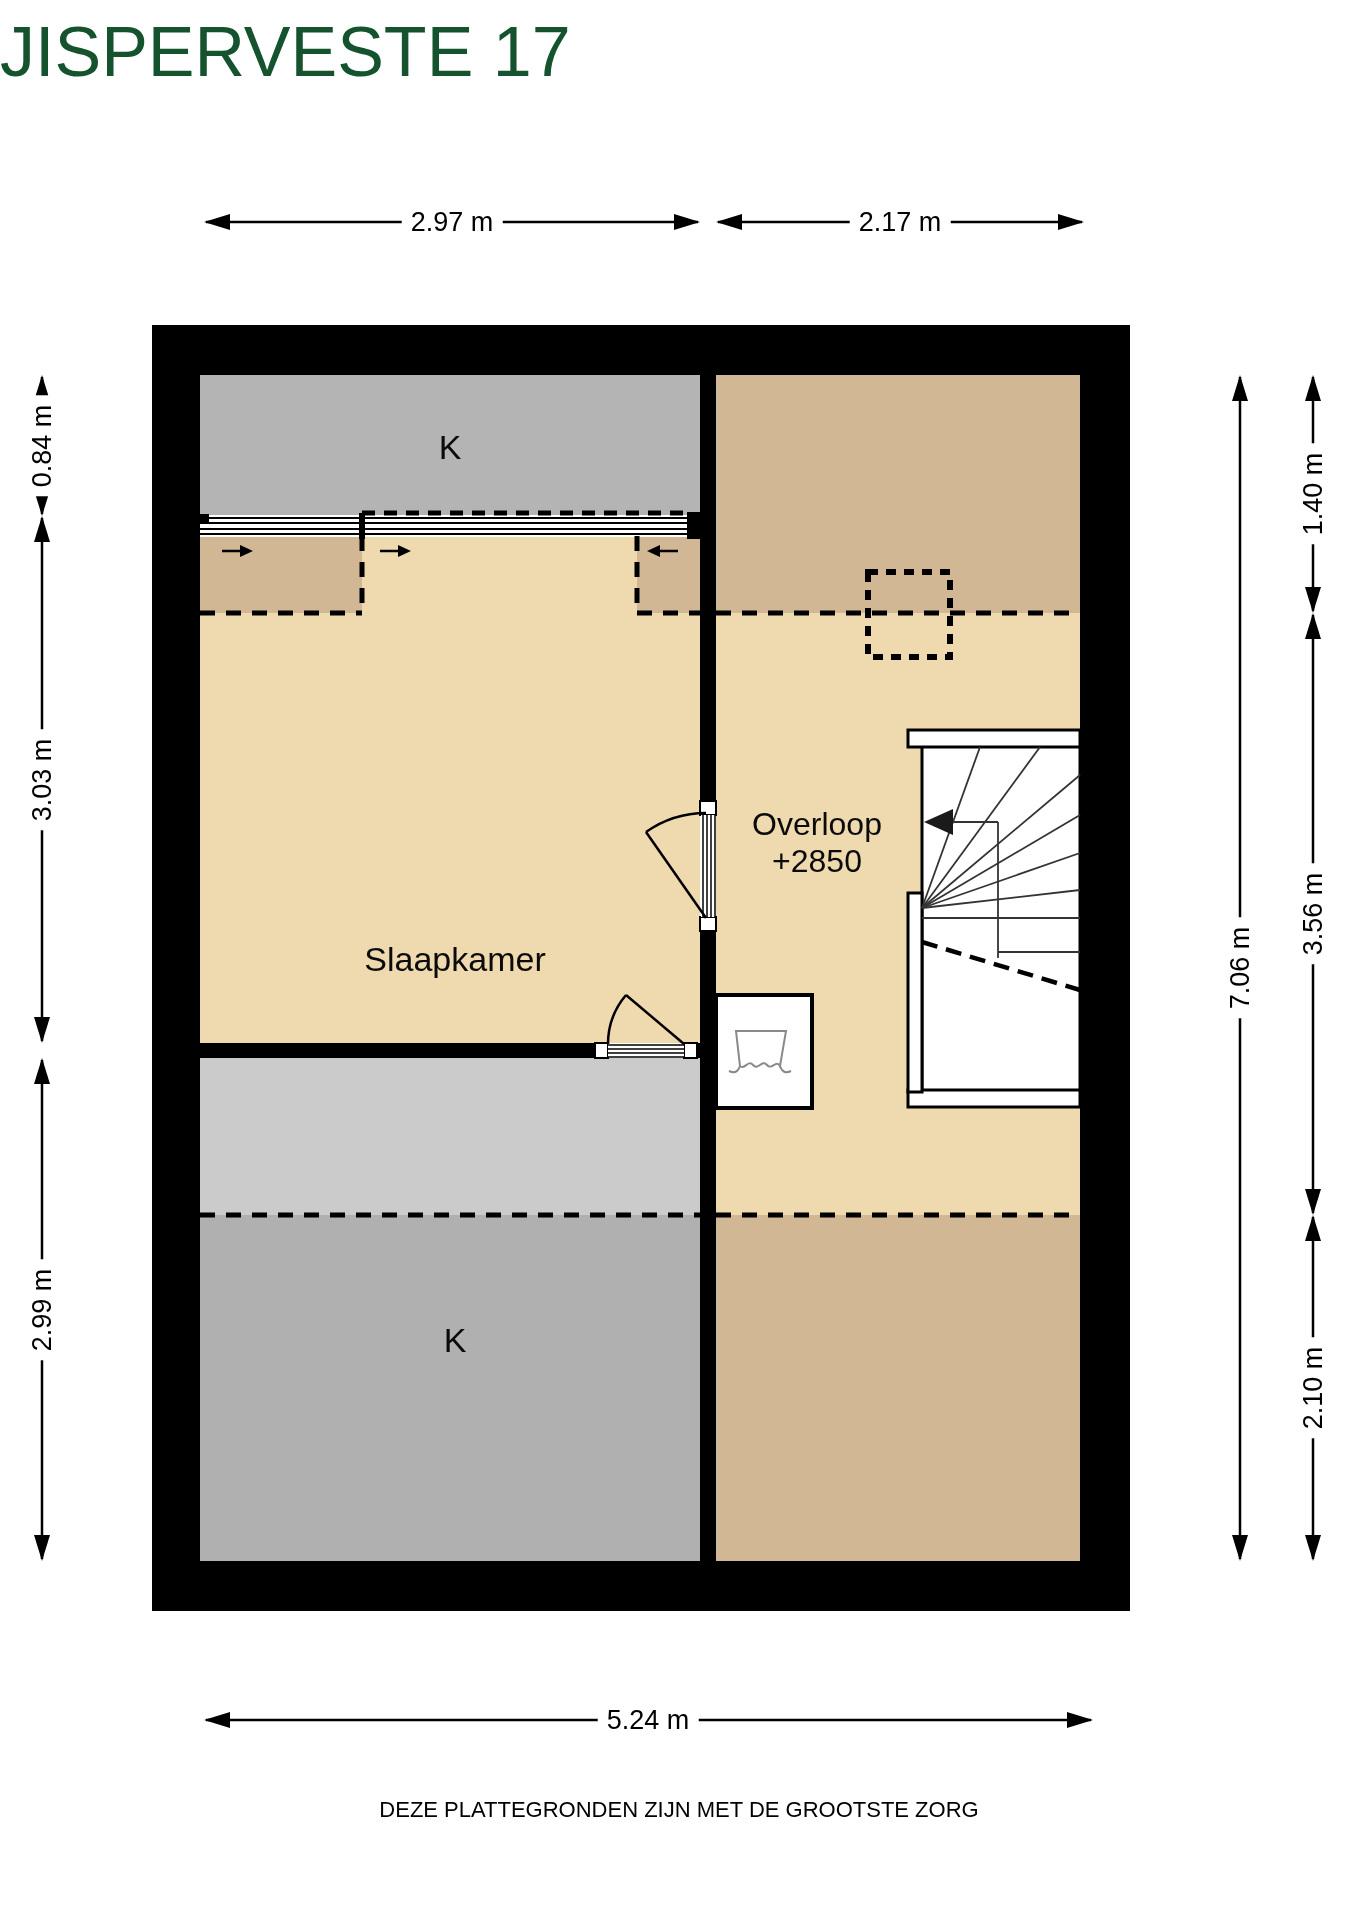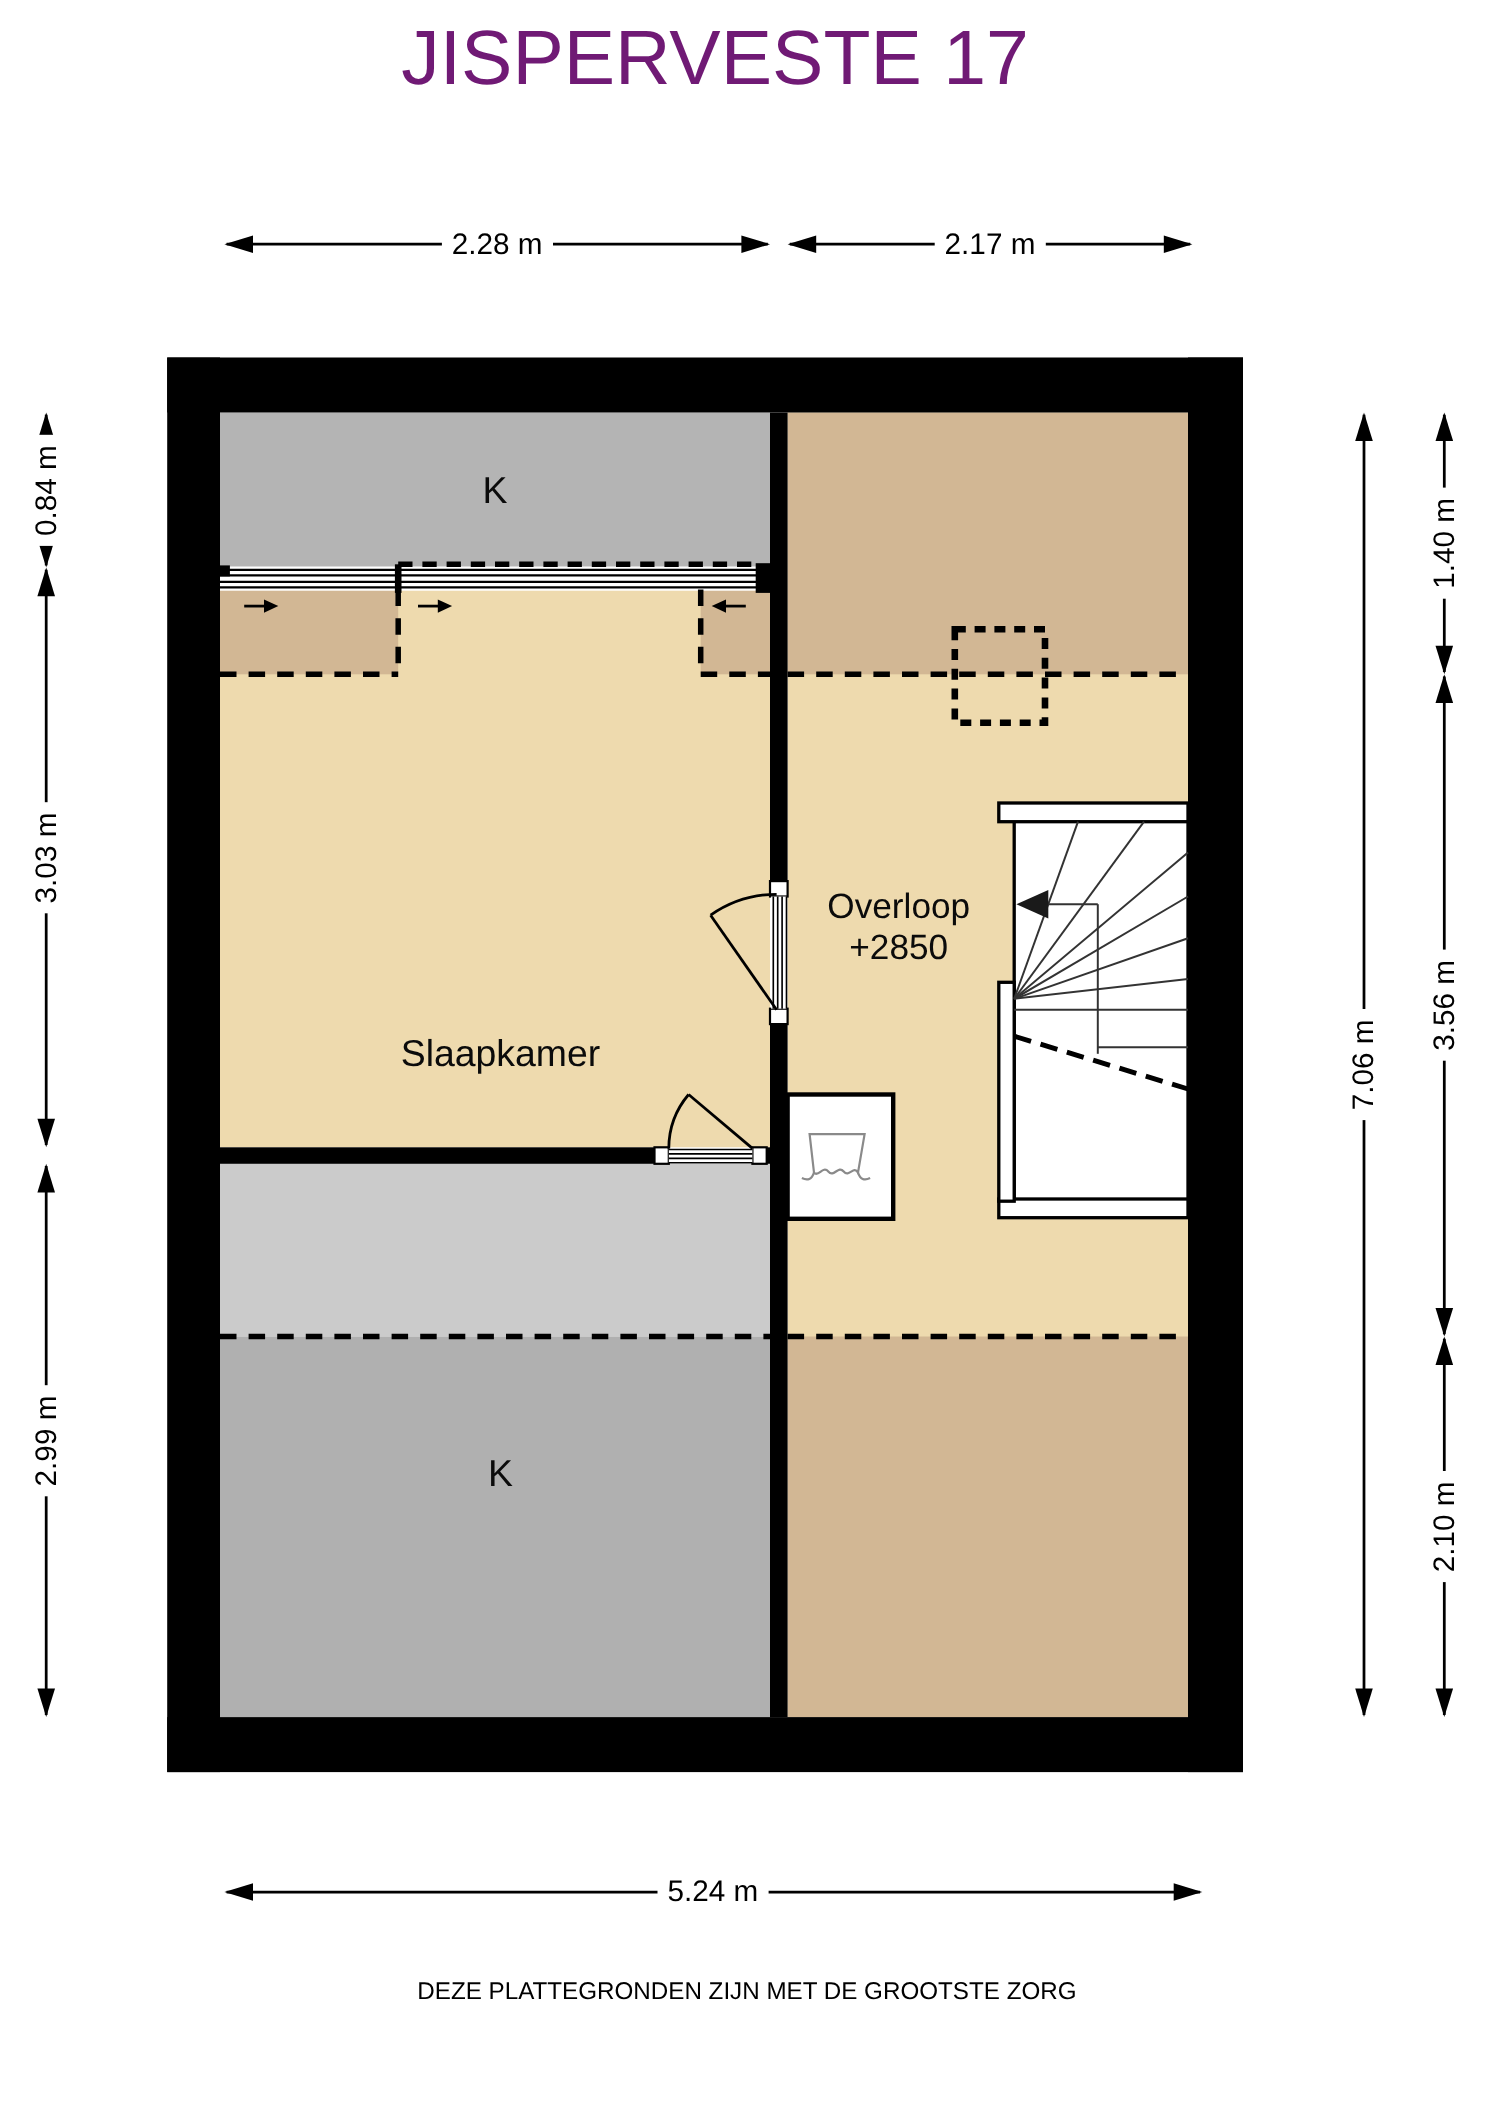--- a/index.html
+++ b/index.html
@@ -1,21 +1,21 @@
 <!DOCTYPE html>
 <html><head>
 <meta charset="utf-8">
 <style>
   html,body{margin:0;padding:0;background:#fff;}
   #page{position:relative;width:1358px;height:1920px;background:#ffffff;
         font-family:"Liberation Sans",sans-serif;color:#000;overflow:hidden;}
   .abs{position:absolute;}
   
-  #title-block{top:14px;left:0;width:1300px;text-align:center;line-height:77px;
-               font-size:70px;letter-spacing:0px;color:#701a75;}
+  #title-block{top:14px;left:0;width:1300px;line-height:77px;
+               font-size:70px;letter-spacing:0px;color:#14532d;}
   
   .floor{position:absolute;}
   
   .room-label{position:absolute;transform:translate(-50%,-50%);font-size:34px;
               white-space:nowrap;color:#0b0b0b;}
   .room-label.small{font-size:32px;}
   
   .dim-label{position:absolute;transform:translate(-50%,-50%);background:#fff;
              font-size:27px;padding:0 9px;white-space:nowrap;color:#000;}
   .dim-label.vert{transform:translate(-50%,-50%) rotate(-90deg);padding:0 9px;}
@@ -202,21 +202,21 @@
       <polygon points="1240,1561 1232,1535 1248,1535" stroke="none" fill="#000"></polygon>
     </g>
   </svg>
 
   <div class="room-label" style="left:450px;top:447px;">K</div>
   <div class="room-label" style="left:455px;top:959px;">Slaapkamer</div>
   <div class="room-label small" style="left:817px;top:824px;">Overloop</div>
   <div class="room-label small" style="left:817px;top:861px;">+2850</div>
   <div class="room-label" style="left:455px;top:1340px;">K</div>
 
-  <div class="dim-label" style="left:452px;top:222px;">2.28 m</div>
+  <div class="dim-label" style="left:452px;top:222px;">2.97 m</div>
   <div class="dim-label" style="left:900px;top:222px;">2.17 m</div>
   <div class="dim-label" style="left:648px;top:1720px;">5.24 m</div>
   <div class="dim-label vert" style="left:42px;top:446px;">0.84 m</div>
   <div class="dim-label vert" style="left:42px;top:780px;">3.03 m</div>
   <div class="dim-label vert" style="left:42px;top:1310px;">2.99 m</div>
   <div class="dim-label vert" style="left:1313px;top:494px;">1.40 m</div>
   <div class="dim-label vert" style="left:1313px;top:914px;">3.56 m</div>
   <div class="dim-label vert" style="left:1313px;top:1388px;">2.10 m</div>
   <div class="dim-label vert" style="left:1240px;top:968px;">7.06 m</div>
 

